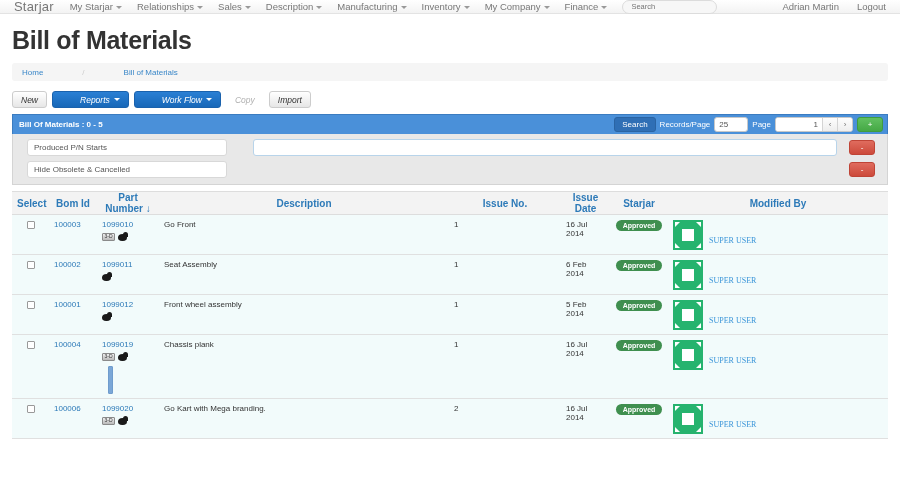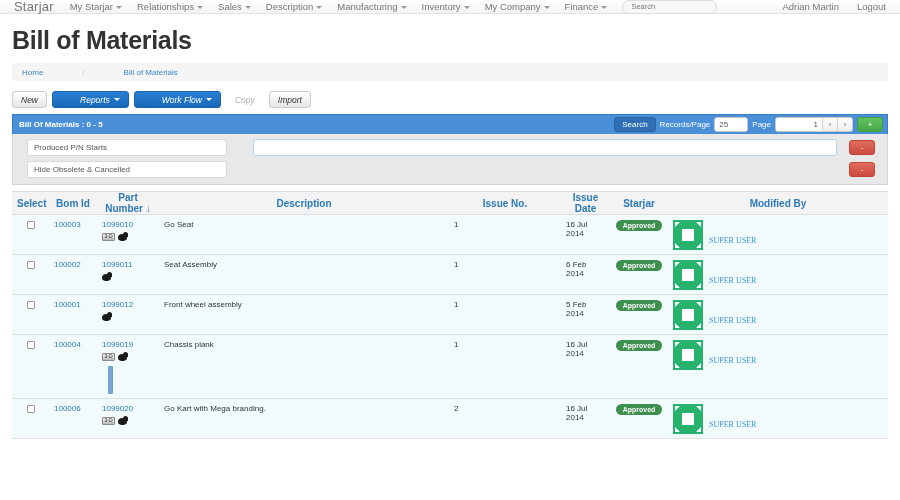--- a/index.html
+++ b/index.html
@@ -506,21 +506,21 @@
           <td>
             <a class="cell-link">100003</a>
           </td>
           <td>
             <a class="cell-link">1099010</a>
             <div class="pn-icons">
               <span class="badge-3d">3-D</span>
               <span class="icon-blob"></span>
             </div>
           </td>
-          <td>Go Seat</td>
+          <td>Go Front</td>
           <td>1</td>
           <td>16 Jul 2014</td>
           <td class="cell-center"><span class="badge-status">Approved</span></td>
           <td>
             <span class="mb-cell">
               <span class="avatar">
                 <i class="tl"></i>
                 <i class="tr"></i>
                 <i class="bl"></i>
                 <i class="br"></i>

